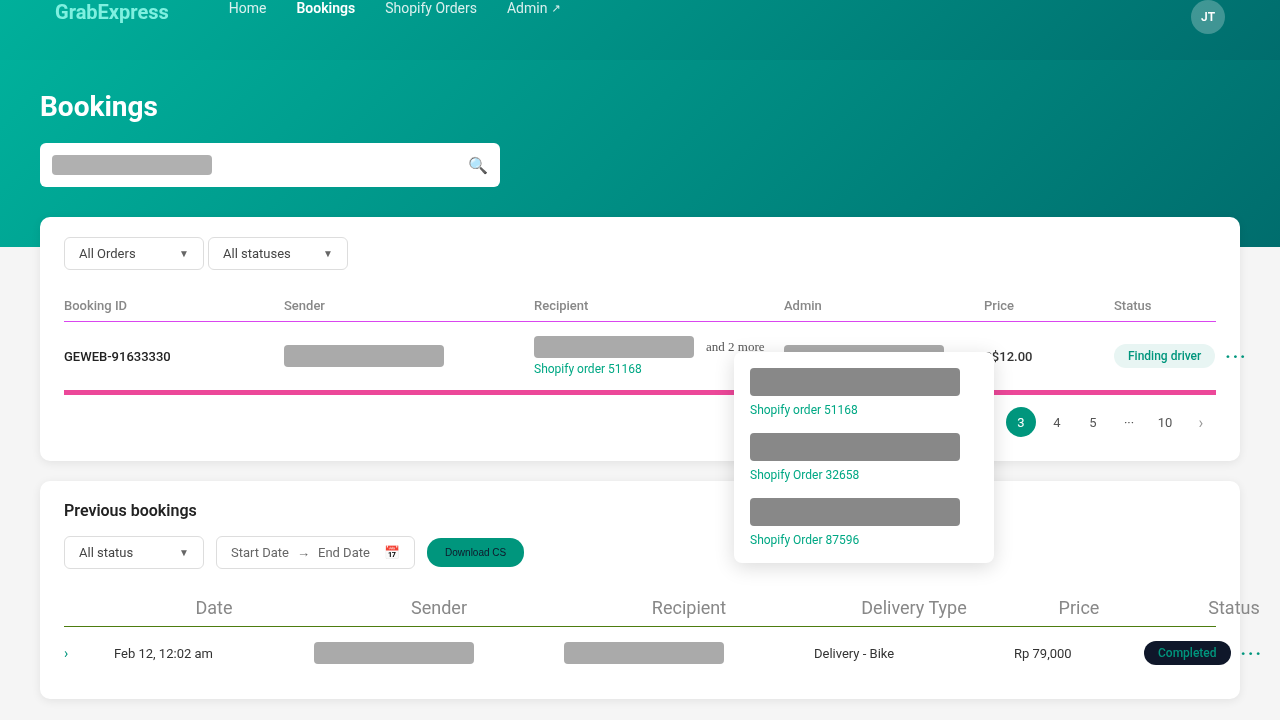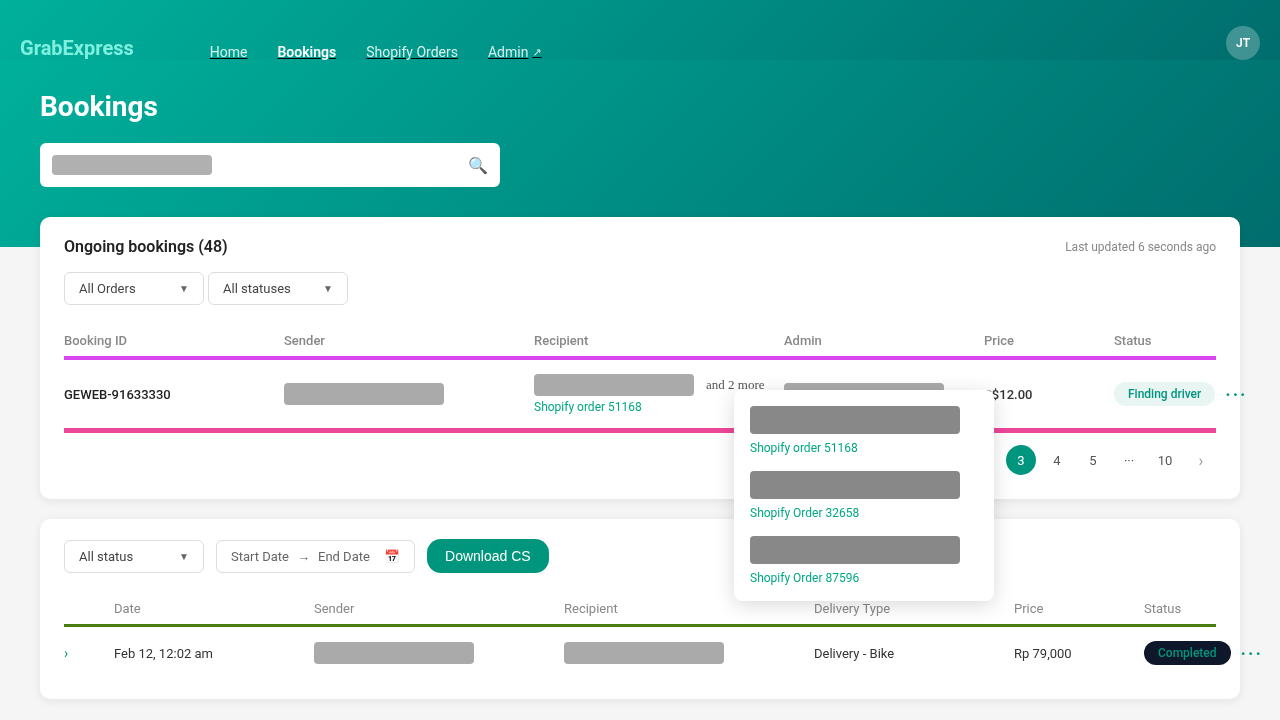--- a/index.html
+++ b/index.html
@@ -3,34 +3,33 @@
   <meta charset="utf-8">
   <style>
     * { margin: 0; padding: 0; box-sizing: border-box; }
     body { font-family: -apple-system, BlinkMacSystemFont, 'Segoe UI', Roboto, sans-serif; background: #f5f5f5; }
 
     
     .header {
       background: linear-gradient(135deg, #00b09b 0%, #006d6d 100%);
       height: 60px;
       display: flex;
-      align-items: flex-end;
-      padding: 0 20px;
+      align-items: flex-start;
+      padding: 0 55px;
       position: relative;
       z-index: 10;
-      gap: 16px;
     }
     .logo {
       color: white;
       font-size: 20px;
       font-weight: 700;
       margin-right: 60px;
     }
     .logo span { color: #7ff0e0; }
-    .nav { display: flex; gap: 30px; flex: 1; text-decoration: underline; }
+    .nav { display: flex; gap: 30px; flex: 1; }
     .nav-item {
       color: rgba(255,255,255,0.85);
       font-size: 14px;
       cursor: pointer;
       text-decoration: none;
     }
     .nav-item.active { color: white; font-weight: 600; }
     .nav-item-admin { display: flex; align-items: center; gap: 4px; }
     .avatar {
       width: 34px; height: 34px;
@@ -103,21 +102,21 @@
       min-width: 140px;
     }
     .filter-select span.arrow { color: #666; font-size: 10px; margin-left: auto; }
 
     
     .table { width: 100%; }
     .table-header {
       display: grid;
       grid-template-columns: 220px 250px 250px 200px 130px 180px;
       padding: 8px 0;
-      border-bottom: 4px solid #d946ef;
+      border-bottom: 1px solid #d946ef;
       font-size: 13px;
       color: #888;
       font-weight: 500;
     }
     .table-row {
       display: grid;
       grid-template-columns: 220px 250px 250px 200px 130px 180px;
       padding: 14px 0;
       align-items: center;
       border-bottom: 5px solid #ec4899;
@@ -184,36 +183,37 @@
     .date-range {
       display: flex; align-items: flex-start; gap: 8px;
       border: 1px solid #ddd;
       border-radius: 6px;
       padding: 8px 14px;
       font-size: 13px;
       color: #666;
     }
     .download-btn {
       background: #00967d;
-      color: #ffffff;
+      color: #0f172a;
       border: none;
       border-radius: 14px;
       padding: 9px 18px;
-      font-size: 14px;
+      font-size: 10px;
       cursor: pointer;
       font-weight: 500;
     }
 
     .table-header-prev {
       display: grid;
       grid-template-columns: 50px 200px 250px 250px 200px 130px 180px;
       padding: 8px 0;
-      border-bottom: 3px solid #4d7c0f;
-      font-size: 13px;
+      border-bottom: 1px solid #4d7c0f;
+      font-size: 18px;
       color: #888;
+      text-align: center;
     }
     .table-row-prev {
       display: grid;
       grid-template-columns: 50px 200px 250px 250px 200px 130px 180px;
       padding: 14px 0;
       align-items: center;
       font-size: 13px;
       color: #333;
     }
     .chevron-right { color: #00967d; font-size: 14px; }
@@ -262,24 +262,20 @@
   <div class="search-bar">
     <div class="search-placeholder-pill"></div>
     <div style="flex:1"></div>
     <div class="search-icon-wrap">🔍</div>
   </div>
 </div>
 
 <div class="main">
 
   <div class="card">
-    <div class="card-header">
-      <span class="card-title">Ongoing bookings (48)</span>
-      <span class="last-updated">Last updated 6 seconds ago</span>
-    </div>
 
     <div class="filters">
       <div class="filter-select">
         <span>All Orders</span>
         <span class="arrow">▼</span>
       </div>
       <div class="filter-select">
         <span>All statuses</span>
         <span class="arrow">▼</span>
       </div>
@@ -338,20 +334,23 @@
       <div class="page-btn active">3</div>
       <div class="page-btn">4</div>
       <div class="page-btn">5</div>
       <div class="page-btn">···</div>
       <div class="page-btn">10</div>
       <div class="page-btn arrow">›</div>
     </div>
   </div>
 
   <div class="card">
+    <div class="card-header">
+      <span class="card-title">Previous bookings</span>
+    </div>
 
     <div class="prev-filters">
       <div class="filter-select">
         <span>All status</span>
         <span class="arrow">▼</span>
       </div>
       <div class="date-range">
         <span>Start Date</span>
         <span>→</span>
         <span>End Date</span>

